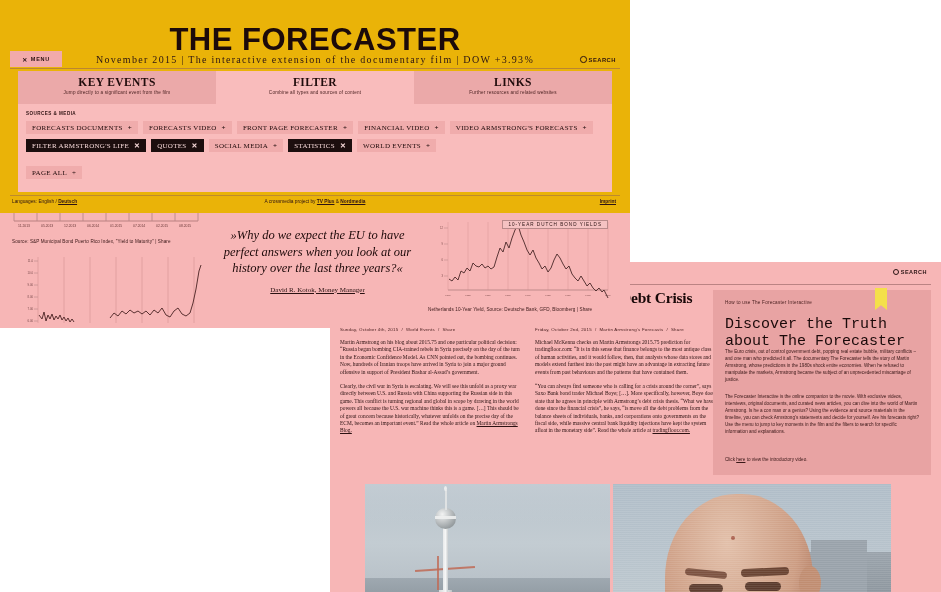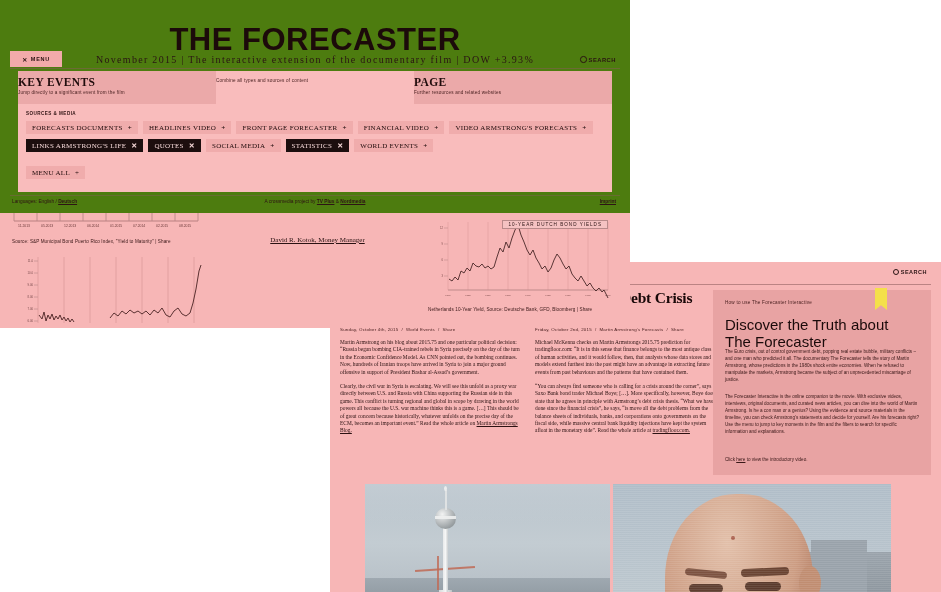--- a/index.html
+++ b/index.html
@@ -34,21 +34,21 @@
   .body-p{font-family:"Liberation Serif",serif;font-size:5.4px;line-height:7.4px;
     color:#2c1212;margin:0 0 7px 0;text-align:left;}
   .body-p u{text-decoration:underline;}
 
   
   #discover{position:absolute;left:383px;top:28px;width:218px;height:185px;background:#e8a3a3;}
   #bookmark{position:absolute;left:545px;top:26px;width:12px;height:22px;background:#f4e04a;
     clip-path:polygon(0 0,100% 0,100% 100%,50% 78%,0 100%);}
   #discover-kicker{position:absolute;left:12px;top:10px;font-size:4.6px;letter-spacing:.25px;color:#4a2020;}
   #discover-title{position:absolute;left:12px;top:26px;width:190px;
-    font-family:Liberation Sans, sans-serif;font-size:15px;line-height:17px;color:#1b0a0a;}
+    font-family:Liberation Mono, monospace;font-size:15px;line-height:17px;color:#1b0a0a;}
   #discover-body1{position:absolute;left:12px;top:58px;width:194px;font-size:4.6px;
     line-height:7px;color:#3a1818;}
   #discover-body2{position:absolute;left:12px;top:103px;width:194px;font-size:4.6px;
     line-height:7px;color:#3a1818;}
   #discover-body3{position:absolute;left:12px;top:166px;width:194px;font-size:4.6px;
     line-height:7px;color:#3a1818;}
   #discover-body3 u{text-decoration:underline;}
 
   
   #photo-tower{position:absolute;left:35px;top:222px;width:245px;height:108px;
@@ -89,39 +89,39 @@
   .pr-eye-l{position:absolute;left:76px;top:100px;width:34px;height:9px;border-radius:5px;
     background:#4a2b1f;opacity:.85;}
   .pr-eye-r{position:absolute;left:132px;top:98px;width:36px;height:9px;border-radius:5px;
     background:#45281c;opacity:.85;}
   .pr-mark{position:absolute;left:118px;top:52px;width:4px;height:4px;border-radius:50%;
     background:#9e4a3a;opacity:.8;}
   .pr-grain{position:absolute;inset:0;opacity:.18;
     background-image:repeating-linear-gradient(0deg,rgba(255,255,255,.5) 0 1px,rgba(0,0,0,0) 1px 2px);}
 
   
-  #front-window{left:0;top:0;width:630px;height:213px;background:#4d7c0f;}
+  #front-window{left:0;top:0;width:630px;height:213px;background:#eab308;}
   #hero-title{position:absolute;left:0;top:22px;width:630px;text-align:center;
     font-family:"Liberation Sans",sans-serif;font-weight:bold;font-size:31px;
     letter-spacing:.5px;color:#1c0a0a;}
   #menu-btn{position:absolute;left:10px;top:51px;width:52px;height:16px;background:#f2aaaa;
     display:flex;align-items:center;justify-content:center;gap:3px;
     font-size:5.5px;font-weight:bold;letter-spacing:.7px;color:#2a1212;}
   #menu-btn .x{font-size:6px;}
   #front-tagline{position:absolute;left:0;top:54px;width:630px;text-align:center;
     font-family:"Liberation Serif",serif;font-size:10px;letter-spacing:1.3px;color:#2a1414;}
   #front-search{position:absolute;right:14px;top:55px;font-size:5.8px;letter-spacing:.5px;
     color:#2a1212;font-weight:bold;}
   #front-search .mag{display:inline-block;width:4.5px;height:4.5px;border:1px solid #2a1212;
     border-radius:50%;position:relative;top:1px;margin-right:2px;}
   #front-rule{position:absolute;left:10px;top:68px;width:610px;height:1px;background:#8a5a5a;opacity:.5;}
 
   
   #tabs{position:absolute;left:18px;top:71px;width:594px;height:33px;display:flex;}
-  .tab{flex:1;text-align:left;padding-top:5px;background:#eba9a9;}
+  .tab{flex:1;text-align:center;padding-top:5px;background:#eba9a9;}
   .tab.active{background:#f9bcbc;}
   .tab-title{font-family:"Liberation Serif",serif;font-size:11.5px;font-weight:bold;
     letter-spacing:.4px;color:#200c0c;}
   .tab-sub{font-size:4.6px;letter-spacing:.2px;color:#4b2222;margin-top:2px;}
 
   
   #filter-body{position:absolute;left:18px;top:104px;width:594px;height:88px;background:#f9bcbc;}
   #sources-label{position:absolute;left:8px;top:7px;font-size:4.6px;font-weight:bold;
     letter-spacing:.45px;color:#2e1212;}
   #chips{position:absolute;left:8px;top:17px;width:580px;display:flex;flex-wrap:wrap;gap:5px;}
@@ -288,20 +288,21 @@
         <text x="13" y="45">8.00</text>
           <text x="13" y="57">7.00</text>
           <text x="13" y="69">6.00</text>
       </g>
       <polyline fill="none" stroke="#4a2222" stroke-width=".9" points="19,62 22,66 24,59 26,68 28,62 30,66 32,61 34,67 36,63 38,66 40,62 42,67 44,64 46,68 48,65 50,69 52,66 54,69"></polyline>
       <polyline fill="none" stroke="#4a2222" stroke-width=".9" points="90,65 94,60 98,63 102,58 106,61 110,57 114,60 118,58 122,61 126,58 130,62 134,57 138,60 142,55 146,62 150,64 154,58 158,55 162,61 166,63 170,60 173,50 176,36 179,18 181,12"></polyline>
     </svg>
   </div>
 
   <div id="quote">
+    <div id="quote-text">»Why do we expect the EU to have perfect answers when you look at our history over the last three years?«</div>
     <div id="quote-author">David R. Kotok, Money Manager</div>
   </div>
 
   <div class="chart-box" id="chart-right">
     <svg width="180" height="85" viewBox="0 0 180 85">
       <g stroke="#e8a6a6" stroke-width="1">
         <line x1="16" y1="4" x2="16" y2="72"></line>
           <line x1="36" y1="4" x2="36" y2="72"></line>
         <line x1="56" y1="4" x2="56" y2="72"></line>
           <line x1="76" y1="4" x2="76" y2="72"></line>
@@ -359,54 +360,55 @@
     <span class="mag"></span><span>SEARCH</span>
   </div>
   <div id="front-rule"></div>
 
   <div id="tabs">
     <div class="tab">
       <div class="tab-title">KEY EVENTS</div>
       <div class="tab-sub">Jump directly to a significant event from the film</div>
     </div>
     <div class="tab active">
+      <div class="tab-title">FILTER</div>
       <div class="tab-sub">Combine all types and sources of content</div>
     </div>
     <div class="tab">
-      <div class="tab-title">PAGE</div>
+      <div class="tab-title">LINKS</div>
       <div class="tab-sub">Further resources and related websites</div>
     </div>
   </div>
 
   <div id="filter-body">
     <div id="sources-label">SOURCES &amp; MEDIA</div>
 
     <div id="chips">
       <div class="chip">
         <span>FORECASTS DOCUMENTS</span>
         <span class="sign">+</span>
       </div>
       <div class="chip">
-        <span>HEADLINES VIDEO</span>
+        <span>FORECASTS VIDEO</span>
         <span class="sign">+</span>
       </div>
       <div class="chip">
         <span>FRONT PAGE FORECASTER</span>
         <span class="sign">+</span>
       </div>
       <div class="chip">
         <span>FINANCIAL VIDEO</span>
         <span class="sign">+</span>
       </div>
       <div class="chip">
         <span>VIDEO ARMSTRONG'S FORECASTS</span>
         <span class="sign">+</span>
       </div>
       <div class="chip on">
-        <span>LINKS ARMSTRONG'S LIFE</span>
+        <span>FILTER ARMSTRONG'S LIFE</span>
         <span class="sign">✕</span>
       </div>
       <div class="chip on">
         <span>QUOTES</span>
         <span class="sign">✕</span>
       </div>
       <div class="chip">
         <span>SOCIAL MEDIA</span>
         <span class="sign">+</span>
       </div>
@@ -414,21 +416,21 @@
         <span>STATISTICS</span>
         <span class="sign">✕</span>
       </div>
       <div class="chip">
         <span>WORLD EVENTS</span>
         <span class="sign">+</span>
       </div>
     </div>
 
     <div id="viewall">
-      <span>MENU ALL</span>
+      <span>PAGE ALL</span>
       <span class="sign">+</span>
     </div>
   </div>
 
   <div id="front-footrule"></div>
   <div class="foot" id="foot-left">
     <span>Languages: English / </span><u>Deutsch</u>
   </div>
   <div class="foot" id="foot-center">
     <span>A crossmedia project by </span><u>TV Plus</u><span> &amp; </span><u>Nordmedia</u>

